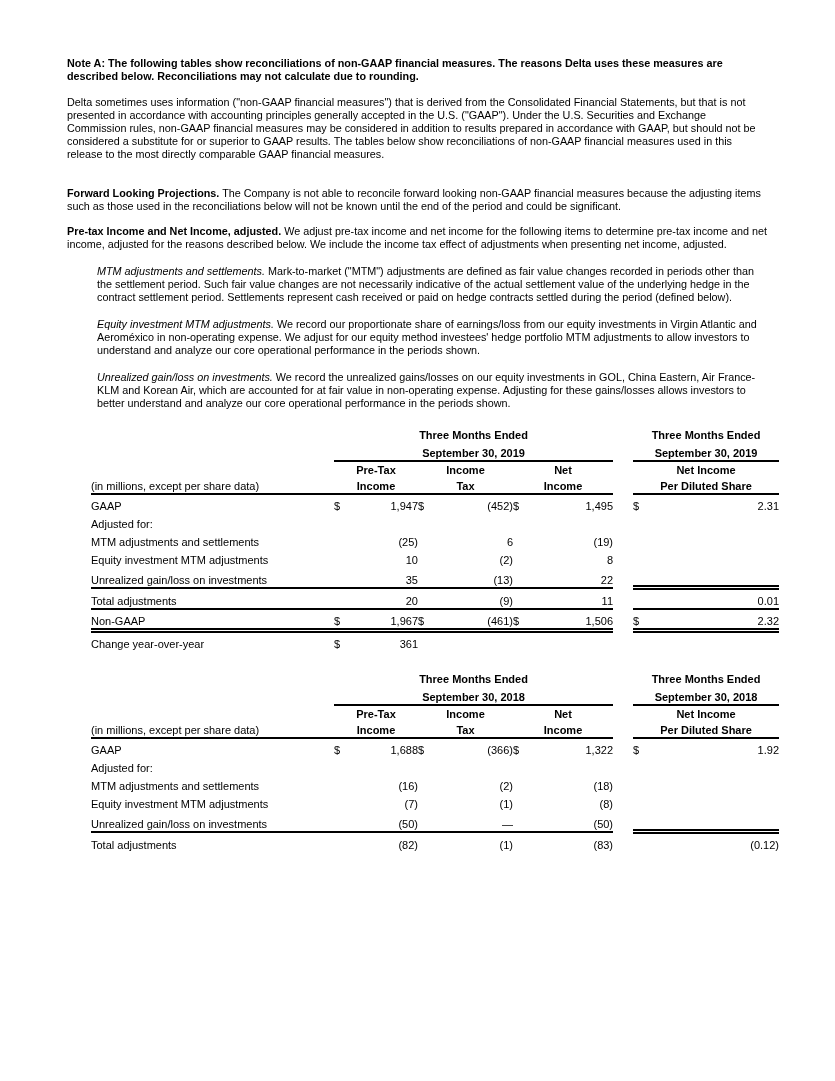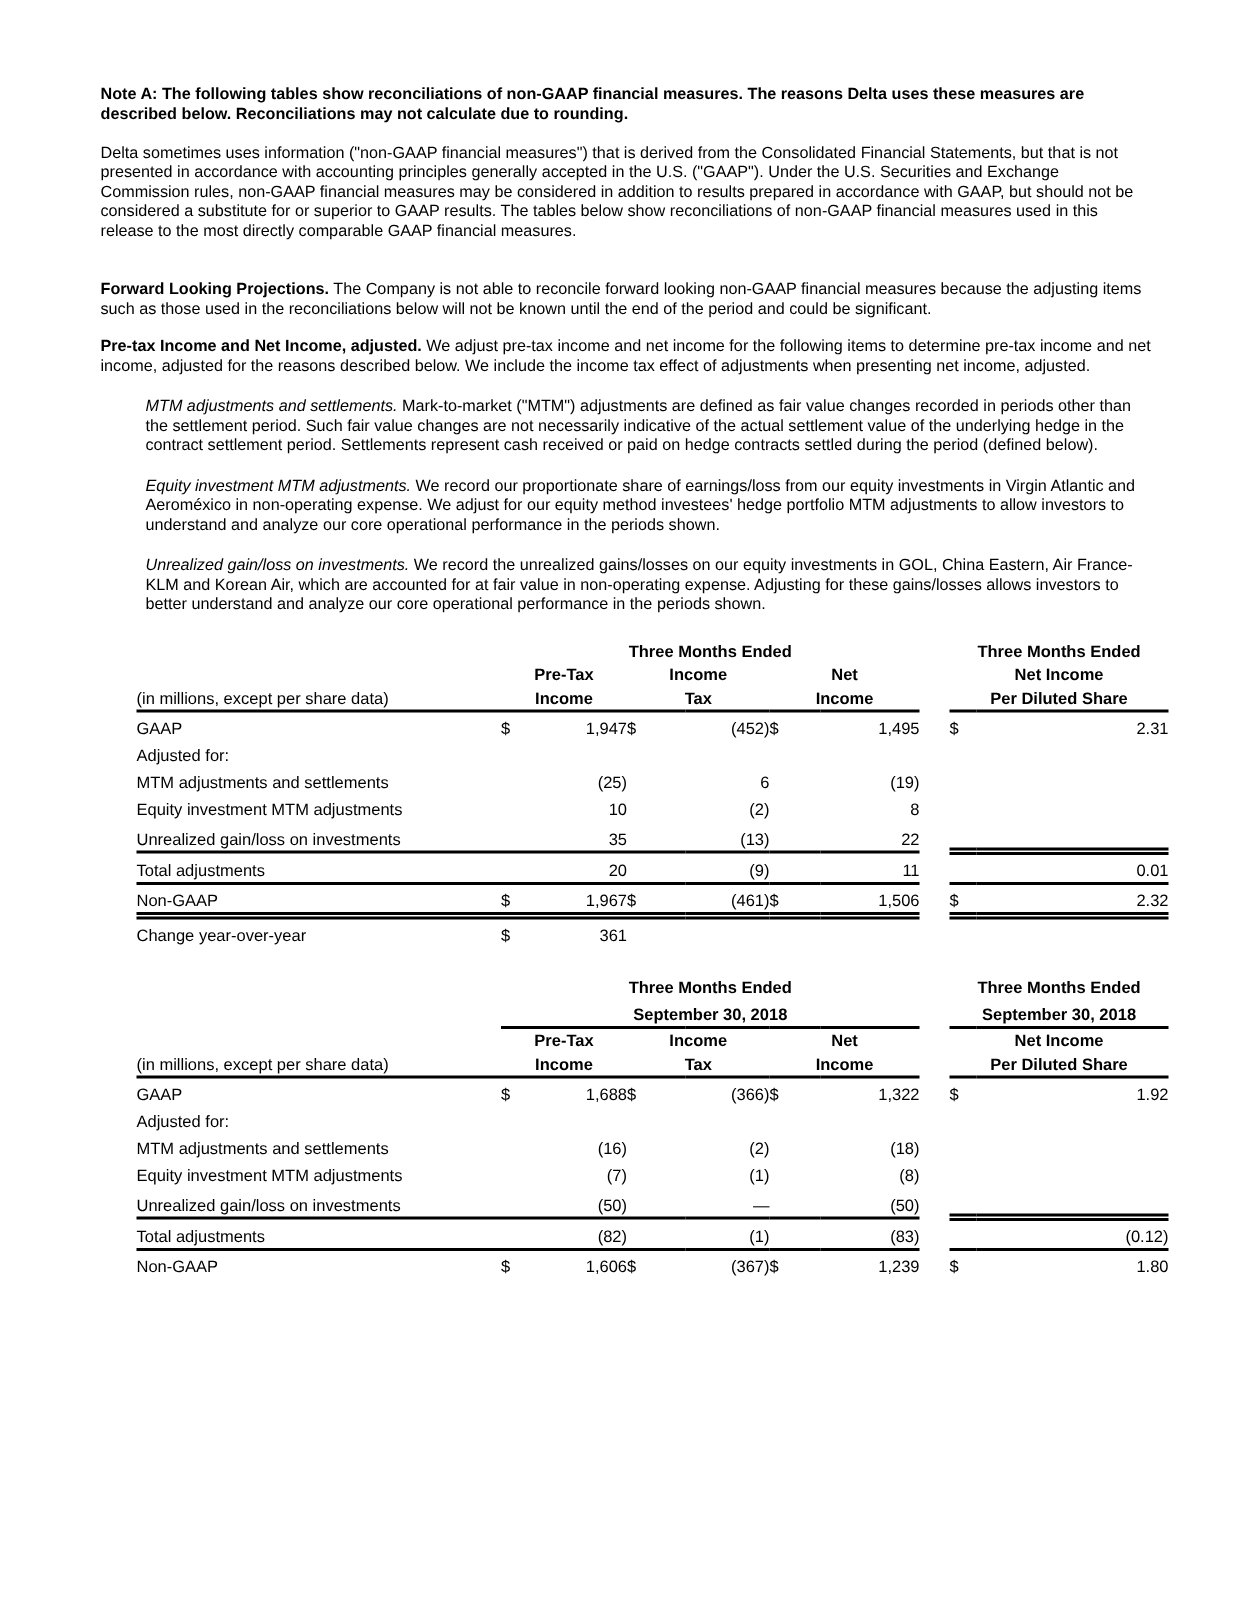--- a/index.html
+++ b/index.html
@@ -87,20 +87,26 @@
       <col style="width:18px">
         <col style="width:128px">
     </colgroup>
     <thead>
       <tr class="prow">
         <td></td>
         <td colspan="6" class="hdr">Three Months Ended</td>
         <td class="sp"></td>
         <td colspan="2" class="hdr">Three Months Ended</td>
       </tr>
+      <tr class="prow">
+        <td></td>
+        <td colspan="6" class="hdr bb2">September 30, 2019</td>
+        <td class="sp"></td>
+        <td colspan="2" class="hdr bb2">September 30, 2019</td>
+      </tr>
       <tr class="crow">
         <td></td>
         <td colspan="2" class="hdr">Pre-Tax</td>
         <td colspan="2" class="hdr pl21">Income</td>
         <td colspan="2" class="hdr pl16">Net</td>
         <td class="sp"></td>
         <td colspan="2" class="hdr">Net Income</td>
       </tr>
       <tr class="drow">
         <td class="lbl bb2">(in millions, except per share data)</td>

